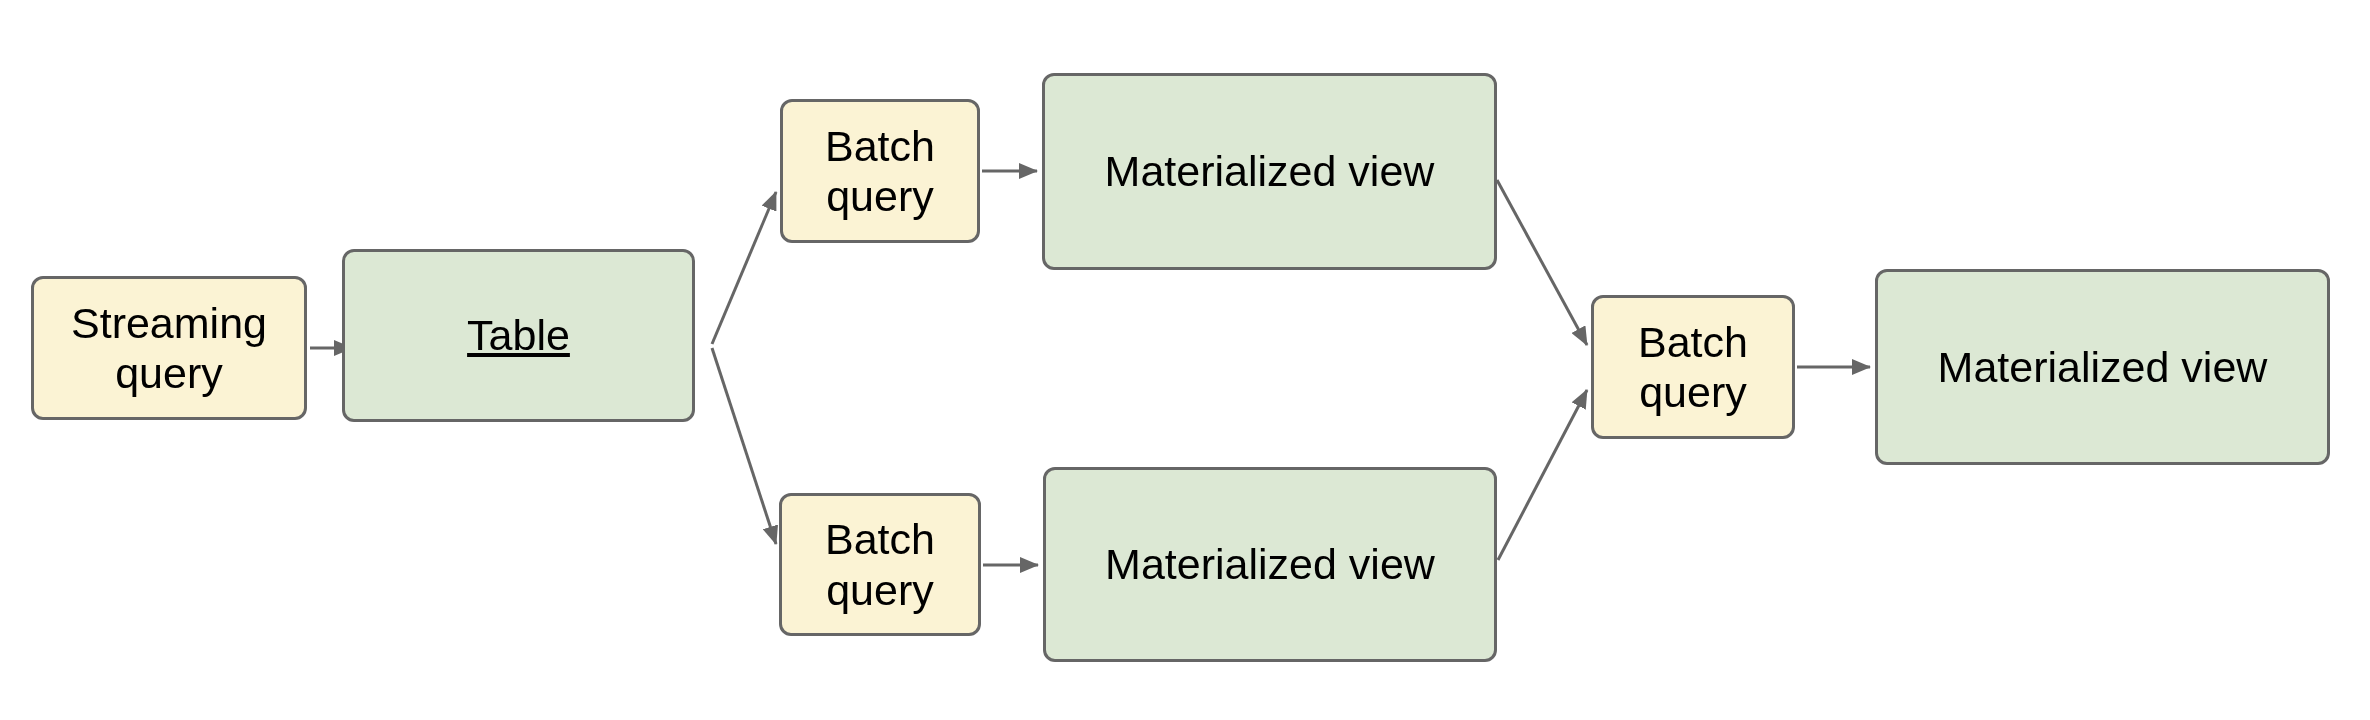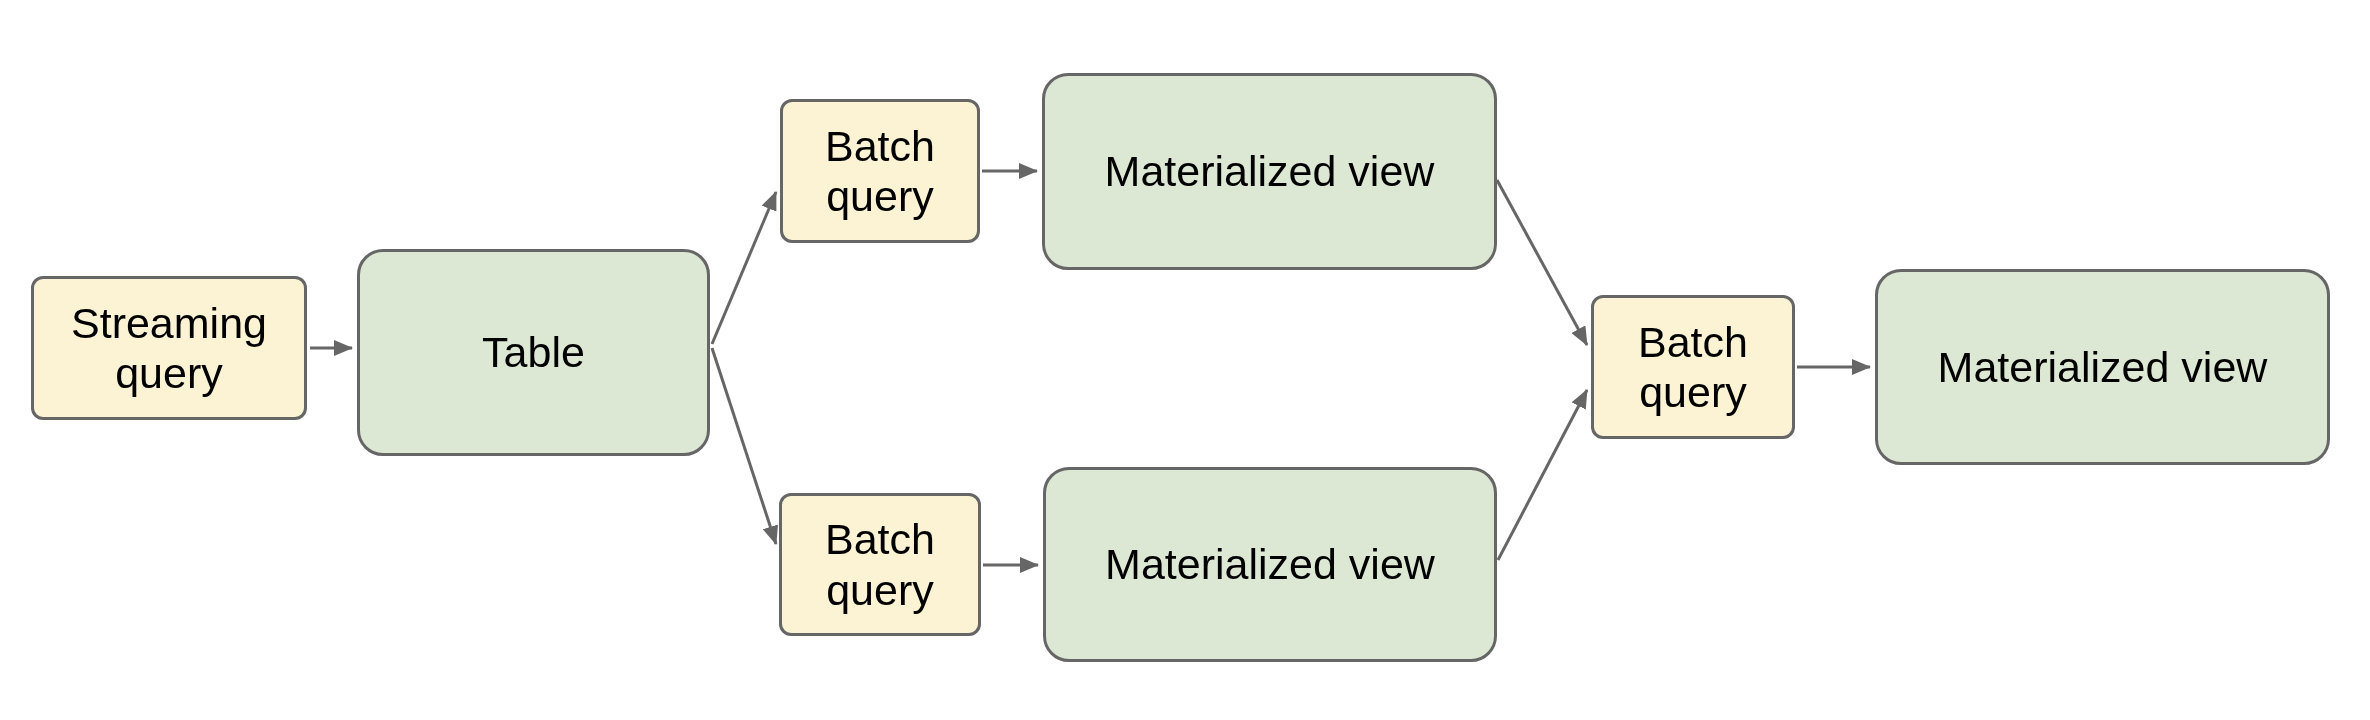--- a/index.html
+++ b/index.html
@@ -38,21 +38,21 @@
     align-items:center;
     justify-content:center;
     text-align:center;
     border:3px solid var(--border);
     color:var(--text);
     font-size:43px;
     line-height:1.17;
     padding:0 6px;
   }
   .node.query{ background:var(--query-fill); border-radius:12px; }
-  .node.dataset{ background:var(--dataset-fill); border-radius:26px;justify-content:center; }
+  .node.dataset{ background:var(--dataset-fill); border-radius:12px;justify-content:center; }
   .node-label{ display:block; }
 </style>
 </head>
 <body>
 
 <div class="canvas">
 
   <svg class="edges" viewBox="0 0 2370 720" xmlns="http://www.w3.org/2000/svg">
     <defs>
       <marker id="arrowhead" markerUnits="userSpaceOnUse" markerWidth="20" markerHeight="16" refX="18" refY="8" orient="auto">
@@ -66,21 +66,21 @@
     <line x1="983" y1="565" x2="1038" y2="565" marker-end="url(#arrowhead)"></line>
     <line x1="1497" y1="180" x2="1587" y2="345" marker-end="url(#arrowhead)"></line>
     <line x1="1498" y1="560" x2="1587" y2="390" marker-end="url(#arrowhead)"></line>
     <line x1="1797" y1="367" x2="1870" y2="367" marker-end="url(#arrowhead)"></line>
   </svg>
 
   <div class="node query" style="left:31px; top:276px; width:276px; height:144px;">
     <span class="node-label">Streaming query</span>
   </div>
 
-  <div class="node dataset" style="left:357px; top:249px; width:353px; height:207px;">
+  <div class="node dataset" style="left:342px; top:249px; width:353px; height:173px;text-decoration:underline;">
     <span class="node-label">Table</span>
   </div>
 
   <div class="node query" style="left:780px; top:99px; width:200px; height:144px;">
     <span class="node-label">Batch query</span>
   </div>
 
   <div class="node dataset" style="left:1042px; top:73px; width:455px; height:197px;">
     <span class="node-label">Materialized view</span>
   </div>

